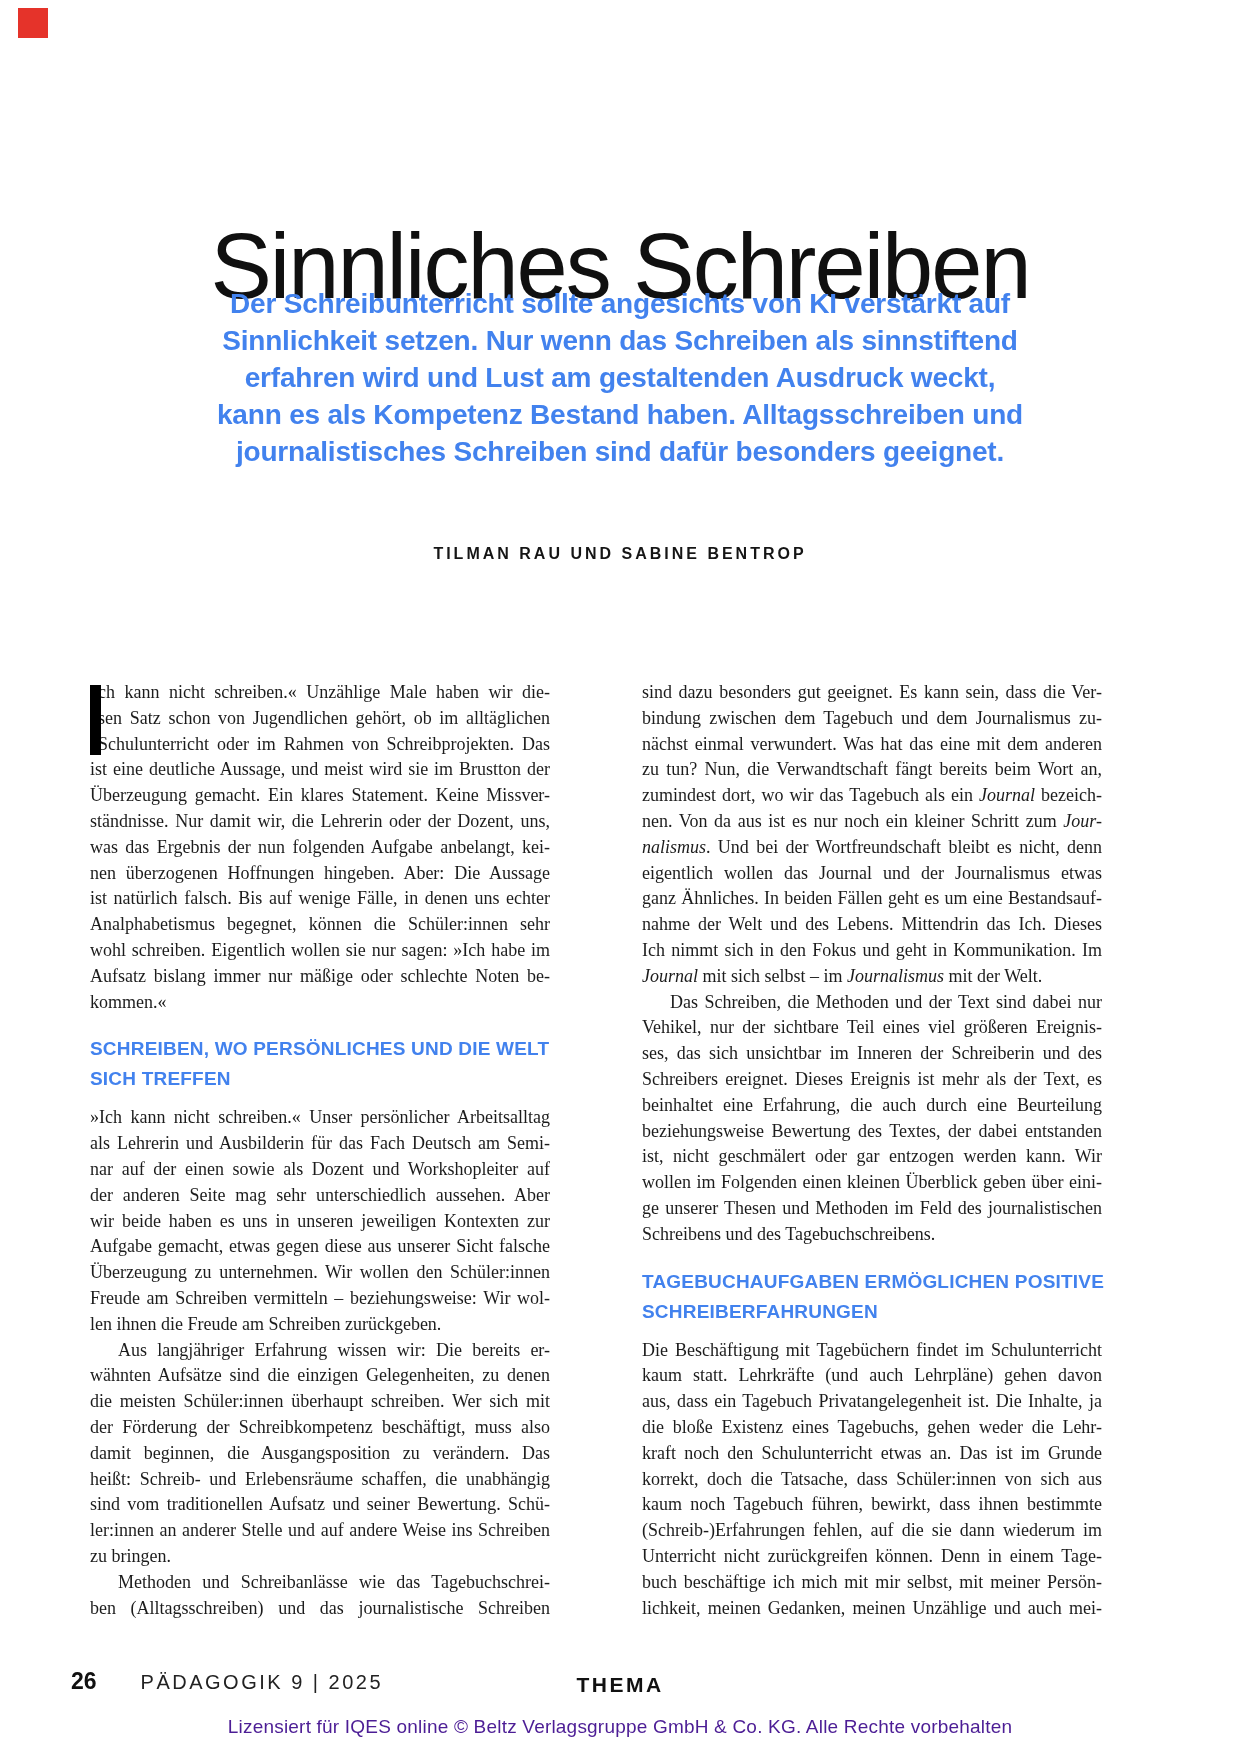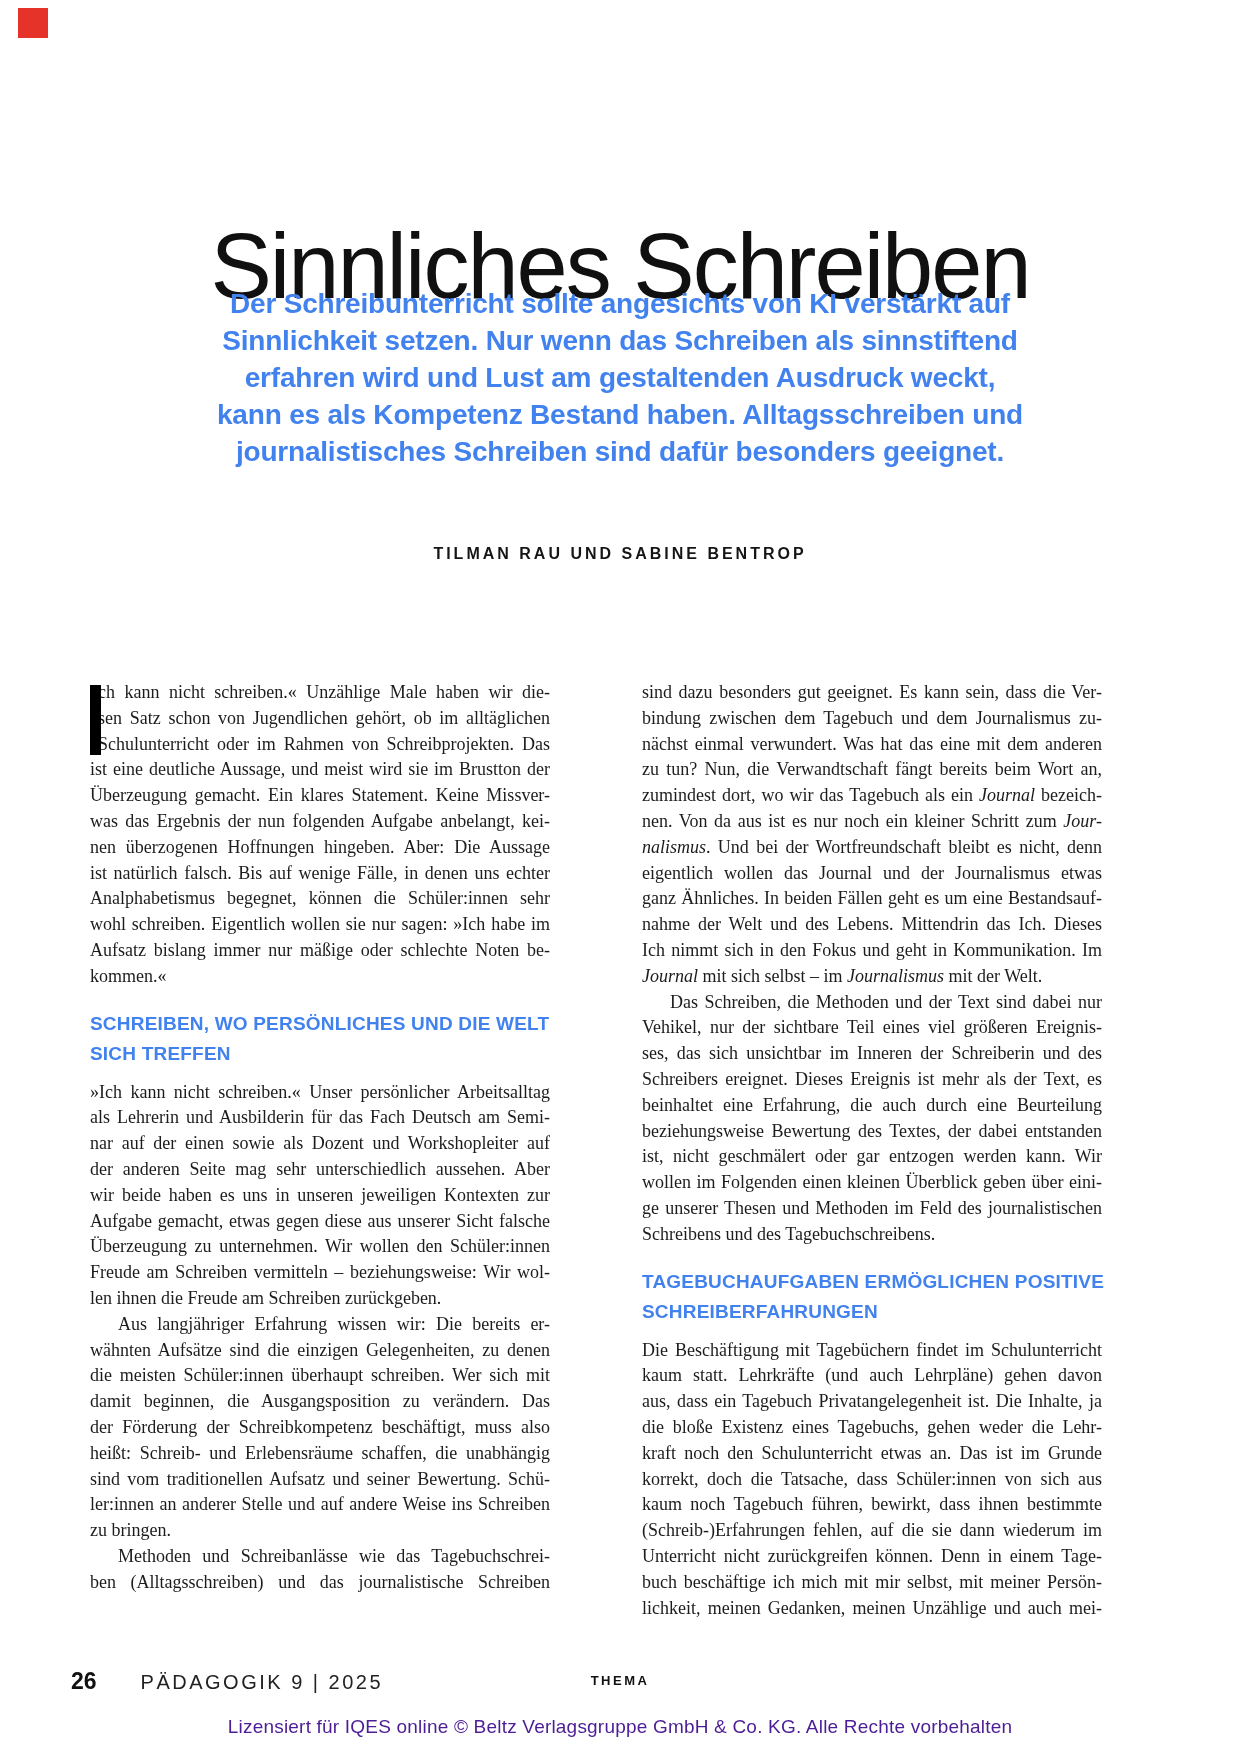--- a/index.html
+++ b/index.html
@@ -41,21 +41,21 @@
     font-size:19px;line-height:30px;color:#4282ee;letter-spacing:0.2px;
   }
   .subline{white-space:nowrap;}
   .footer-left{
     position:absolute;top:1668px;left:55px;display:flex;align-items:baseline;margin-left:16px;
   }
   .page-number{font-weight:bold;font-size:23px;color:#111;}
   .journal{margin-left:44px;font-size:20px;letter-spacing:2.5px;color:#222;}
   .section{
     position:absolute;top:1673px;left:0;width:1240px;text-align:center;
-    font-weight:bold;font-size:13px;letter-spacing:2.5px;color:#111;
+    font-weight:bold;font-size:21px;letter-spacing:2.5px;color:#111;
   }
   .license{
     position:absolute;top:1716px;left:0;width:1240px;text-align:center;
     font-size:19px;color:#4c1d95;letter-spacing:0.2px;
   }
   i{font-style:italic;}
 </style>
 </head>
 <body>
 
@@ -75,20 +75,21 @@
 
 <div class="columns">
   <div class="col" id="col-left">
       <div class="para has-dropcap">
         <span class="dropcap">I</span>
         <div class="line">ch kann nicht schreiben.« Unzählige Male haben wir die-</div>
         <div class="line">sen Satz schon von Jugendlichen gehört, ob im alltäglichen</div>
         <div class="line">Schulunterricht oder im Rahmen von Schreibprojekten. Das</div>
         <div class="line">ist eine deutliche Aussage, und meist wird sie im Brustton der</div>
         <div class="line">Überzeugung gemacht. Ein klares Statement. Keine Missver-</div>
+        <div class="line">ständnisse. Nur damit wir, die Lehrerin oder der Dozent, uns,</div>
         <div class="line">was das Ergebnis der nun folgenden Aufgabe anbelangt, kei-</div>
         <div class="line">nen überzogenen Hoffnungen hingeben. Aber: Die Aussage</div>
         <div class="line">ist natürlich falsch. Bis auf wenige Fälle, in denen uns echter</div>
         <div class="line">Analphabetismus begegnet, können die Schüler:innen sehr</div>
         <div class="line">wohl schreiben. Eigentlich wollen sie nur sagen: »Ich habe im</div>
         <div class="line">Aufsatz bislang immer nur mäßige oder schlechte Noten be-</div>
         <div class="line last">kommen.«</div>
       </div>
       <div class="subhead">
         <div class="subline">SCHREIBEN, WO PERSÖNLICHES UND DIE WELT</div>
@@ -102,22 +103,22 @@
         <div class="line">wir beide haben es uns in unseren jeweiligen Kontexten zur</div>
         <div class="line">Aufgabe gemacht, etwas gegen diese aus unserer Sicht falsche</div>
         <div class="line">Überzeugung zu unternehmen. Wir wollen den Schüler:innen</div>
         <div class="line">Freude am Schreiben vermitteln – beziehungsweise: Wir wol-</div>
         <div class="line last">len ihnen die Freude am Schreiben zurückgeben.</div>
       </div>
       <div class="para indent">
         <div class="line">Aus langjähriger Erfahrung wissen wir: Die bereits er-</div>
         <div class="line">wähnten Aufsätze sind die einzigen Gelegenheiten, zu denen</div>
         <div class="line">die meisten Schüler:innen überhaupt schreiben. Wer sich mit</div>
+        <div class="line">der Förderung der Schreibkompetenz beschäftigt, muss also</div>
         <div class="line">damit beginnen, die Ausgangsposition zu verändern. Das</div>
-        <div class="line">der Förderung der Schreibkompetenz beschäftigt, muss also</div>
         <div class="line">heißt: Schreib- und Erlebensräume schaffen, die unabhängig</div>
         <div class="line">sind vom traditionellen Aufsatz und seiner Bewertung. Schü-</div>
         <div class="line">ler:innen an anderer Stelle und auf andere Weise ins Schreiben</div>
         <div class="line last">zu bringen.</div>
       </div>
       <div class="para indent">
         <div class="line">Methoden und Schreibanlässe wie das Tagebuchschrei-</div>
         <div class="line">ben (Alltagsschreiben) und das journalistische Schreiben</div>
       </div>
     </div>

